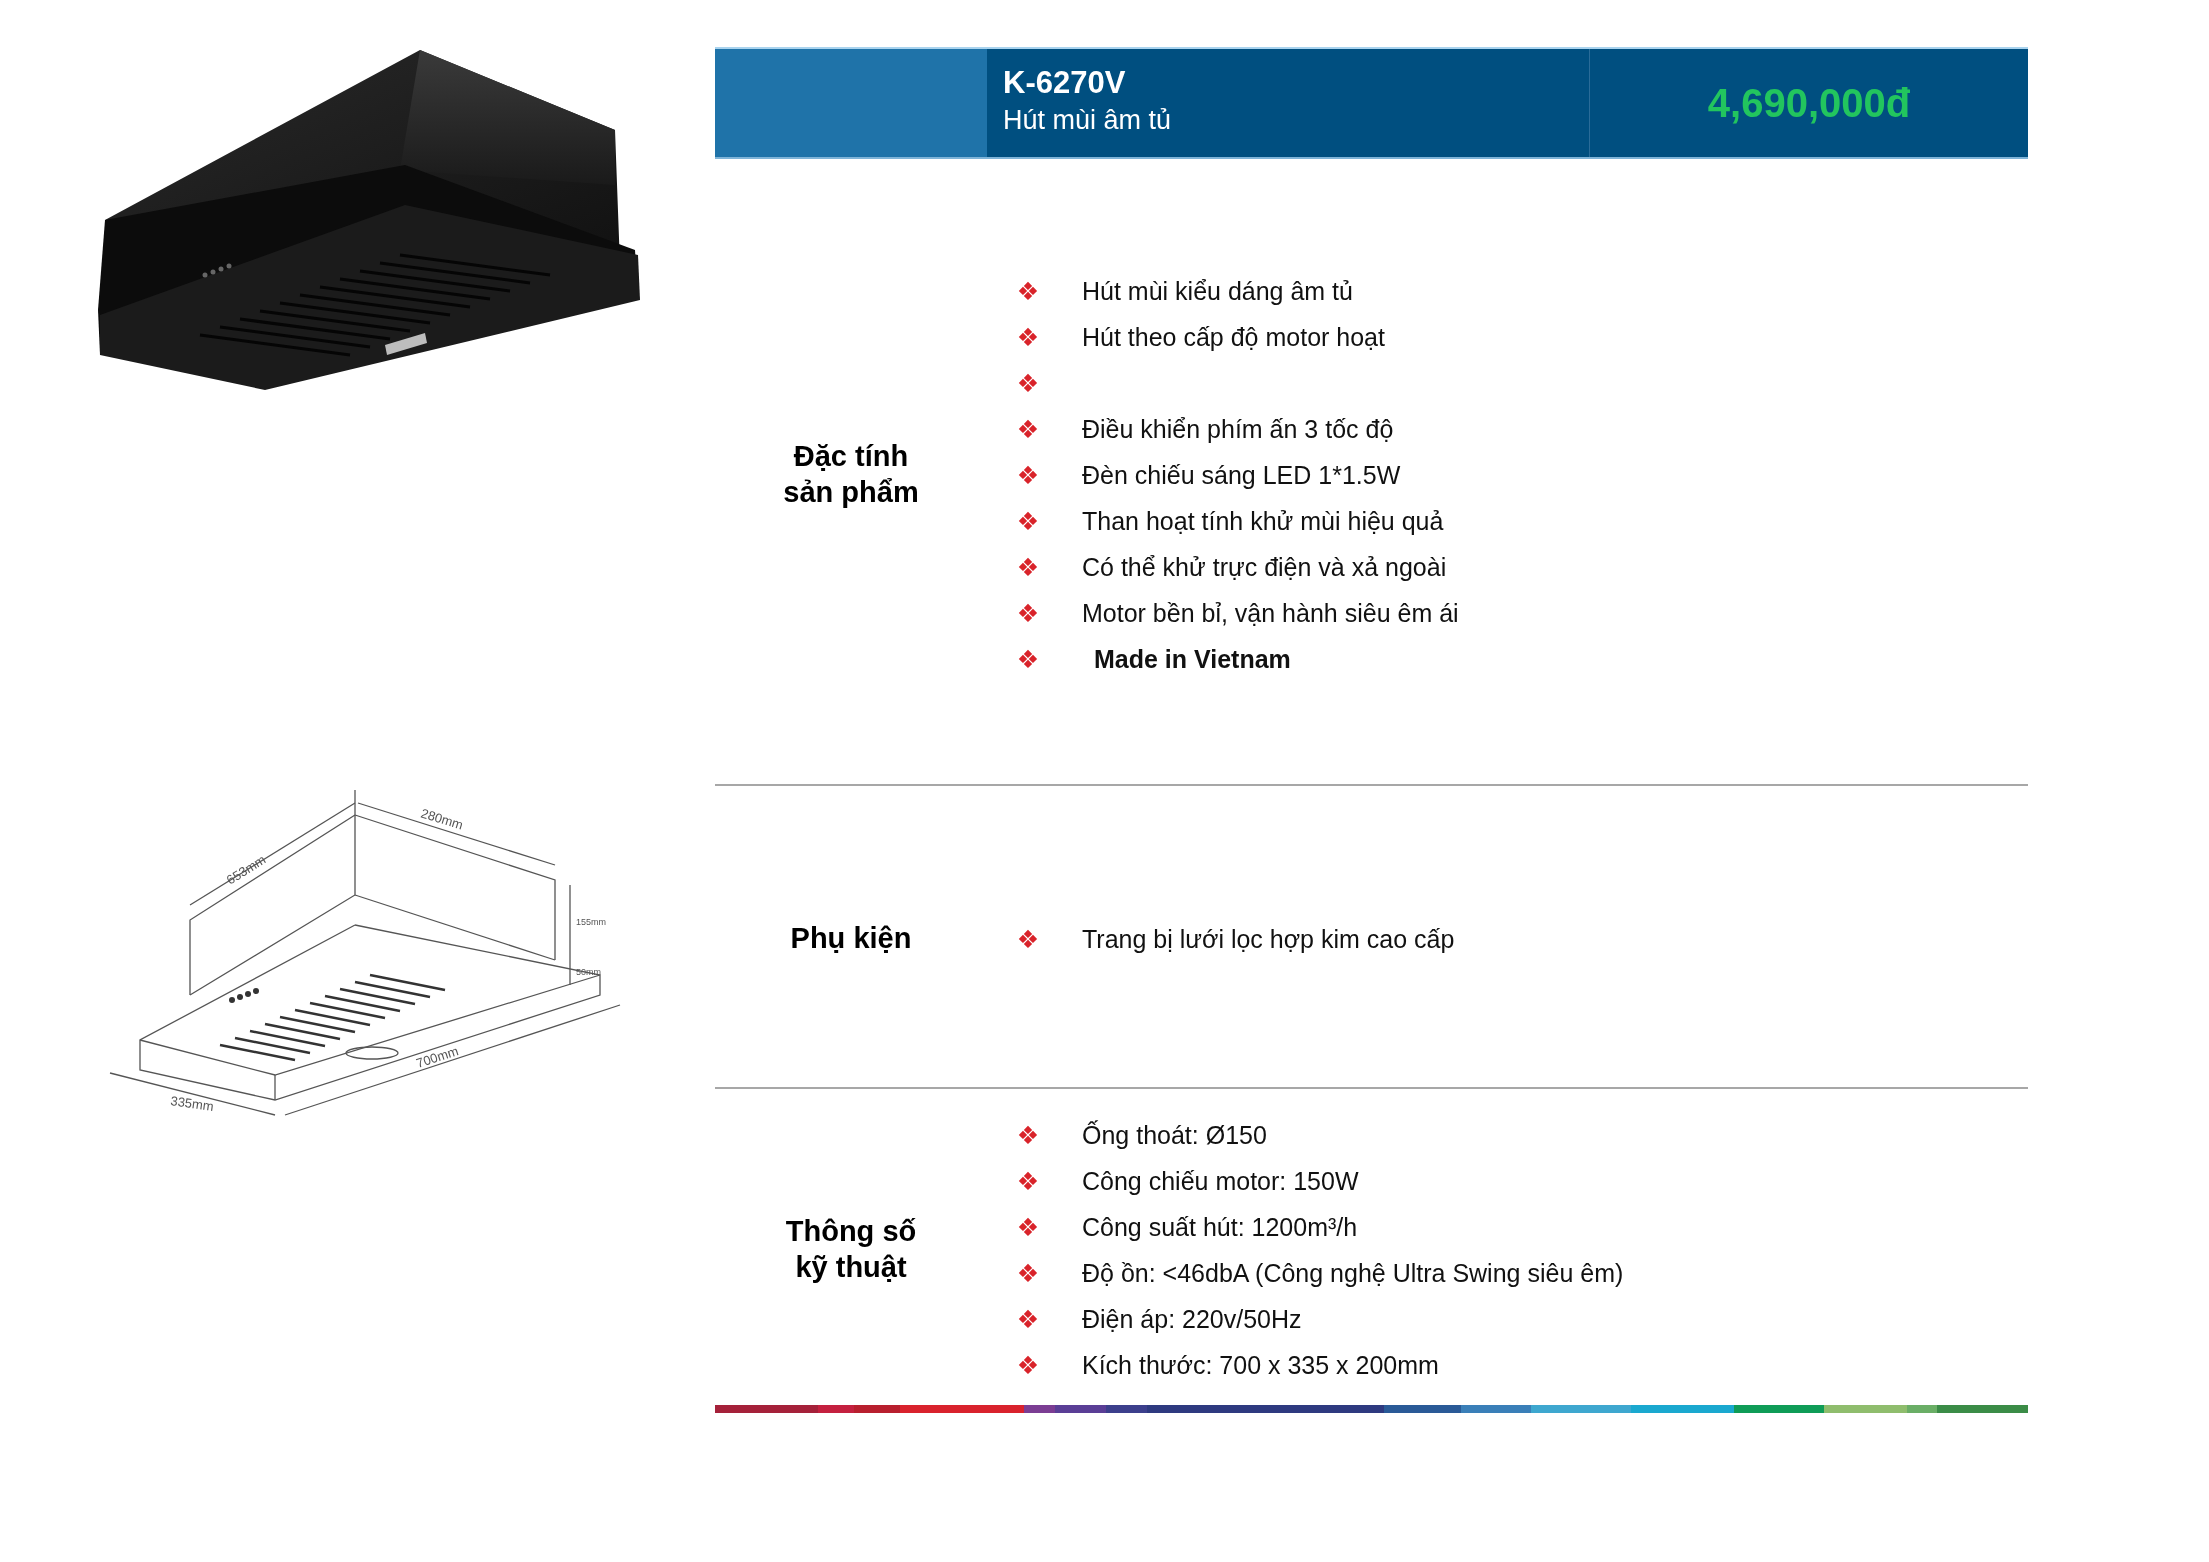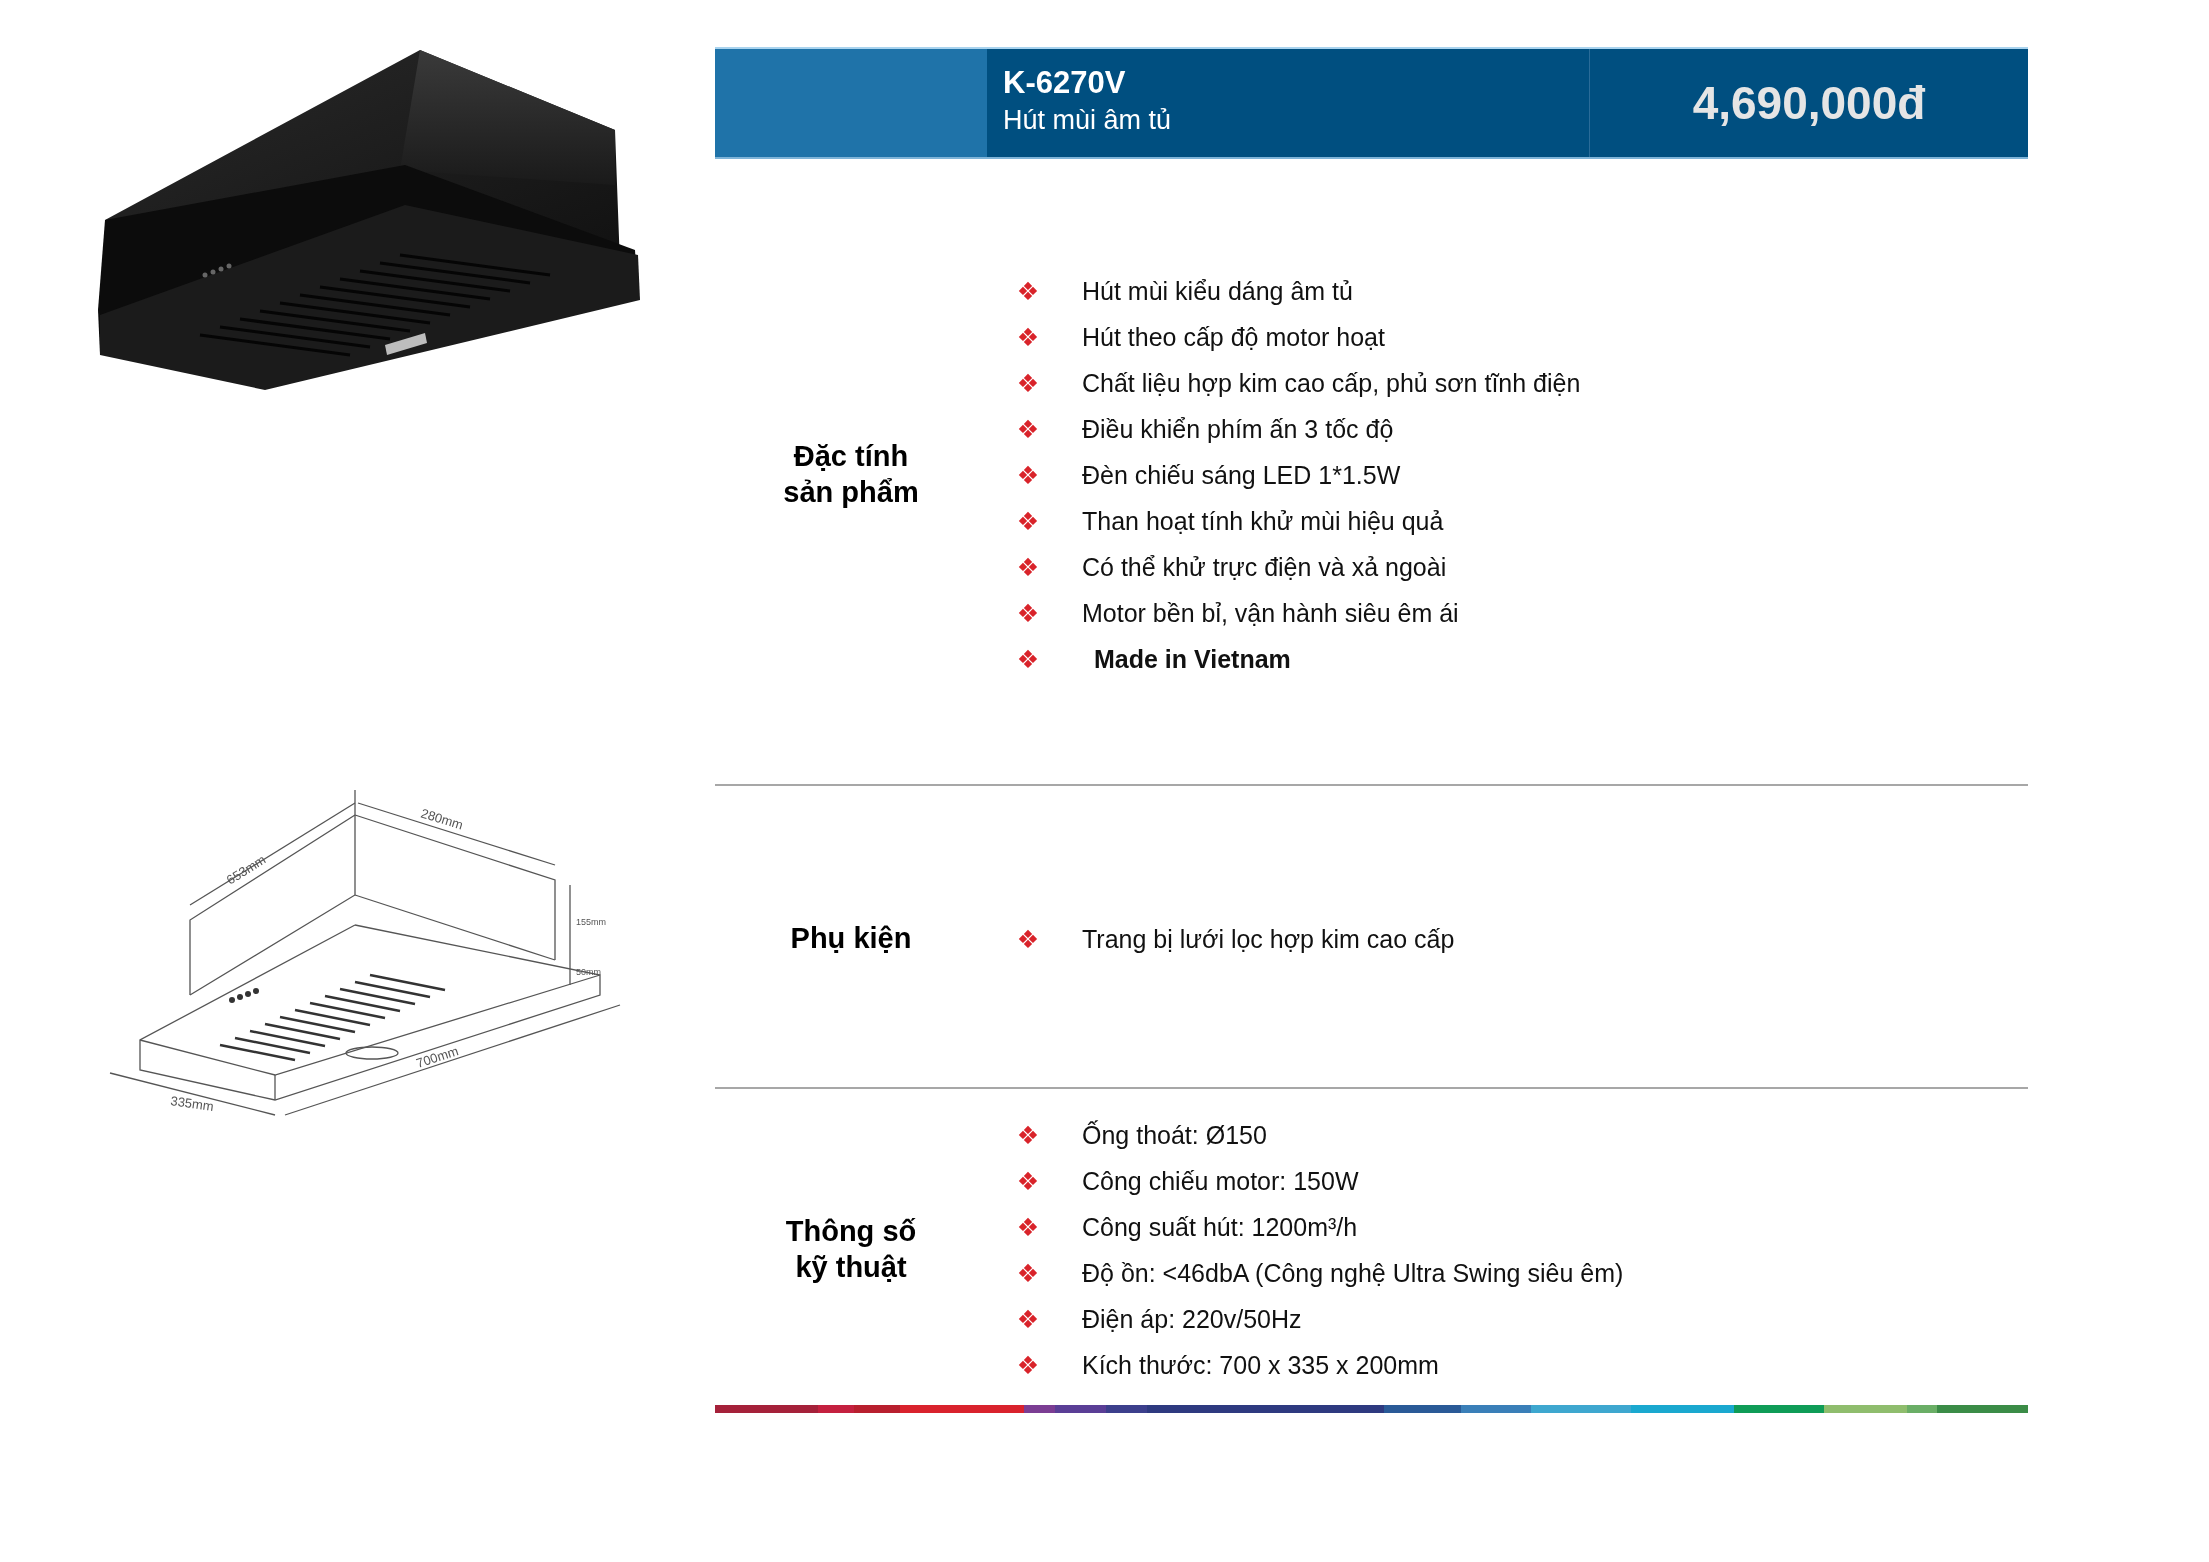--- a/index.html
+++ b/index.html
@@ -8,21 +8,21 @@
   .abs { position: absolute; }
 
   
   #header { left: 715px; top: 47px; width: 1313px; height: 112px; background: #004f80;
             border-top: 2px solid #a9d3ee; border-bottom: 2px solid #7fb4d8; box-sizing: border-box; }
   #hdr-left { left: 0; top: 0; width: 272px; height: 100%; background: #1f73a9; }
   #hdr-mid { left: 272px; top: 0; width: 603px; height: 100%; border-right: 1px solid #2a6c99; box-sizing: border-box; }
   #model { left: 16px; top: 16px; font-size: 31px; font-weight: bold; color: #ffffff; white-space: nowrap; }
   #subtitle { left: 16px; top: 56px; font-size: 27px; color: #ffffff; white-space: nowrap; }
   #price { left: 875px; top: 0; width: 438px; height: 100%; display: flex; align-items: center; justify-content: center;
-           font-size: 46px; font-weight: bold; color: #e5e5e5; }
+           font-size: 40px; font-weight: bold; color: #22c55e; }
 
   
   .sec-label { width: 272px; text-align: center; font-size: 29px; font-weight: bold; line-height: 36px; }
 
   
   .row { height: 46px; display: flex; align-items: center; white-space: nowrap; }
   .bullet { position: absolute; left: 0; width: 30px; text-align: center; color: #d9232a; font-size: 25px; line-height: 1; }
   .txt { position: absolute; left: 69px; font-size: 25px; color: #111; }
   .txt.bold { font-weight: bold; margin-left: 12px; }
 
@@ -152,21 +152,20 @@
   <div class="row" style="position:relative;">
       <span class="bullet" style="color: rgb(217, 35, 42);">❖</span>
       <span class="txt">Hút mùi kiểu dáng âm tủ</span>
     </div>
   <div class="row" style="position:relative;">
       <span class="bullet" style="color: rgb(217, 35, 42);">❖</span>
       <span class="txt">Hút theo cấp độ motor hoạt</span>
     </div>
   <div class="row" style="position:relative;">
       <span class="bullet" style="color: rgb(217, 35, 42);">❖</span>
-      <span class="txt">Chất liệu hợp kim cao cấp, phủ sơn tĩnh điện</span>
     </div>
   <div class="row" style="position:relative;">
       <span class="bullet" style="color: rgb(217, 35, 42);">❖</span>
       <span class="txt">Điều khiển phím ấn 3 tốc độ</span>
     </div>
   <div class="row" style="position:relative;">
       <span class="bullet" style="color: rgb(217, 35, 42);">❖</span>
       <span class="txt">Đèn chiếu sáng LED 1*1.5W</span>
     </div>
   <div class="row" style="position:relative;">

